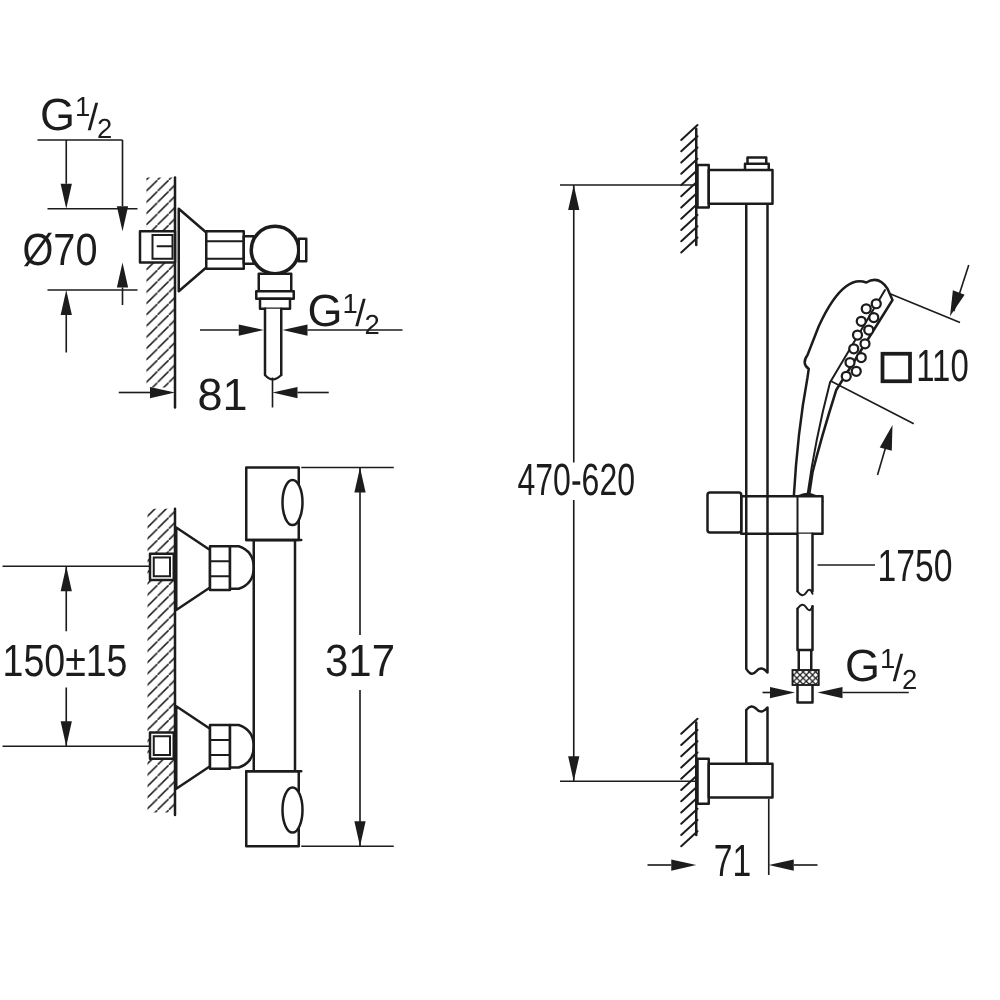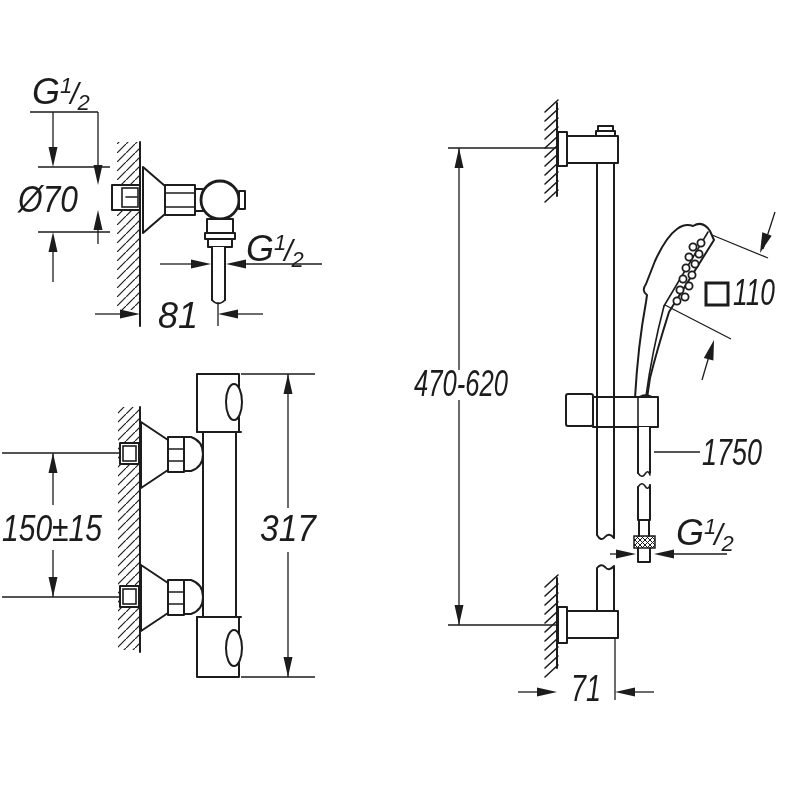--- a/index.html
+++ b/index.html
@@ -1,16 +1,16 @@
 <!DOCTYPE html>
 <html><head>
 <meta charset="utf-8">
 <style>
   html,body{margin:0;padding:0;background:#ffffff;}
-  .canvas{width:800px;height:800px;background:#ffffff;font-style:italic;}
+  .canvas{width:800px;height:800px;background:#ffffff;}
   svg text{font-family:"Liberation Sans","DejaVu Sans",sans-serif;fill:#1c1c1c;}
   .dimtext{font-size:36px;}
   .fracG{font-size:36px;}
   .outline{fill:#ffffff;stroke:#1c1c1c;stroke-width:2;stroke-linejoin:round;}
   .outline-bold{fill:#ffffff;stroke:#1c1c1c;stroke-width:2.8;stroke-linejoin:round;}
   .edge{fill:none;stroke:#1c1c1c;stroke-width:2;stroke-linejoin:round;stroke-linecap:round;}
   .edge-thin{fill:none;stroke:#1c1c1c;stroke-width:1.6;stroke-linecap:round;}
   .dim{fill:none;stroke:#1c1c1c;stroke-width:1.3;stroke-linecap:butt;}
   .arrow{fill:#1c1c1c;stroke:none;}
   .dot{fill:#ffffff;stroke:#1c1c1c;stroke-width:1.8;}

